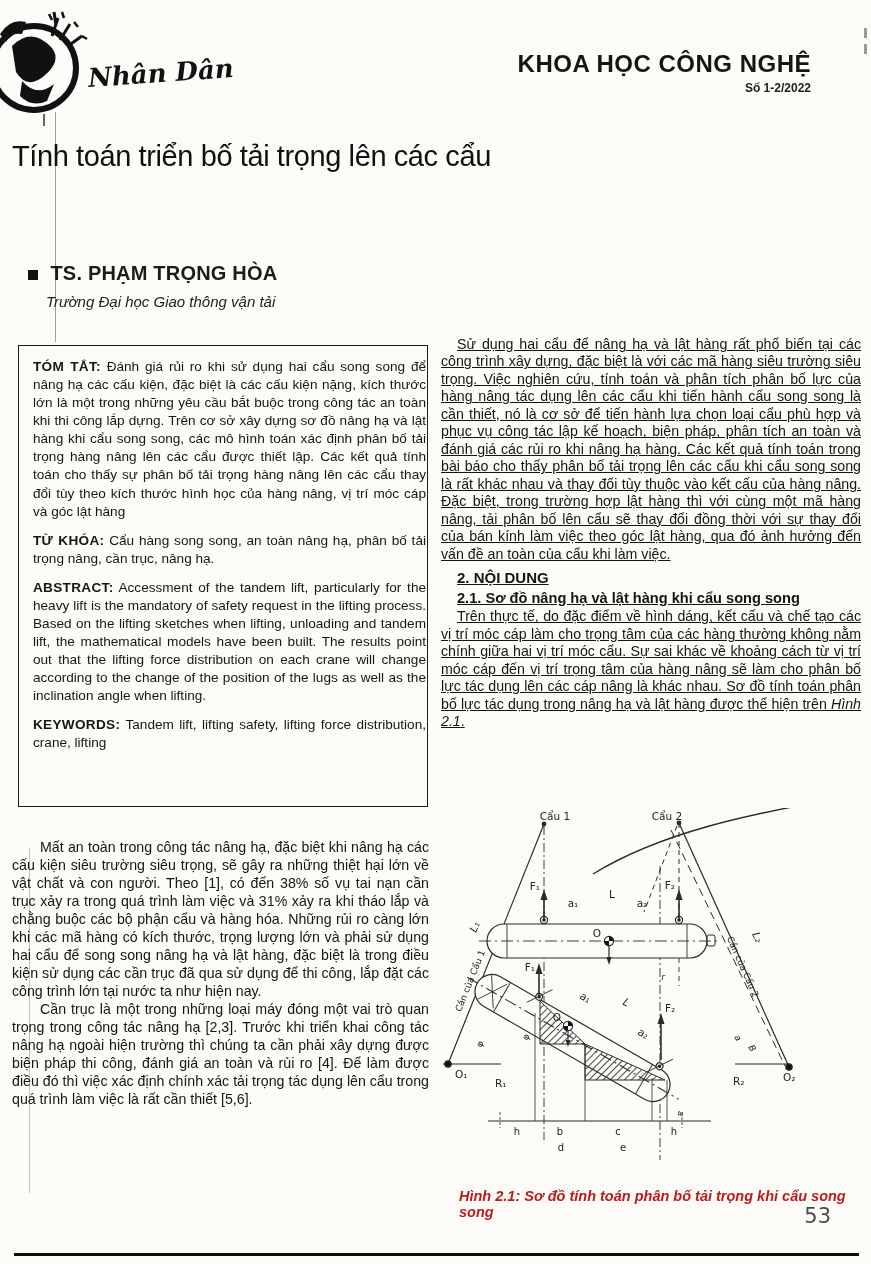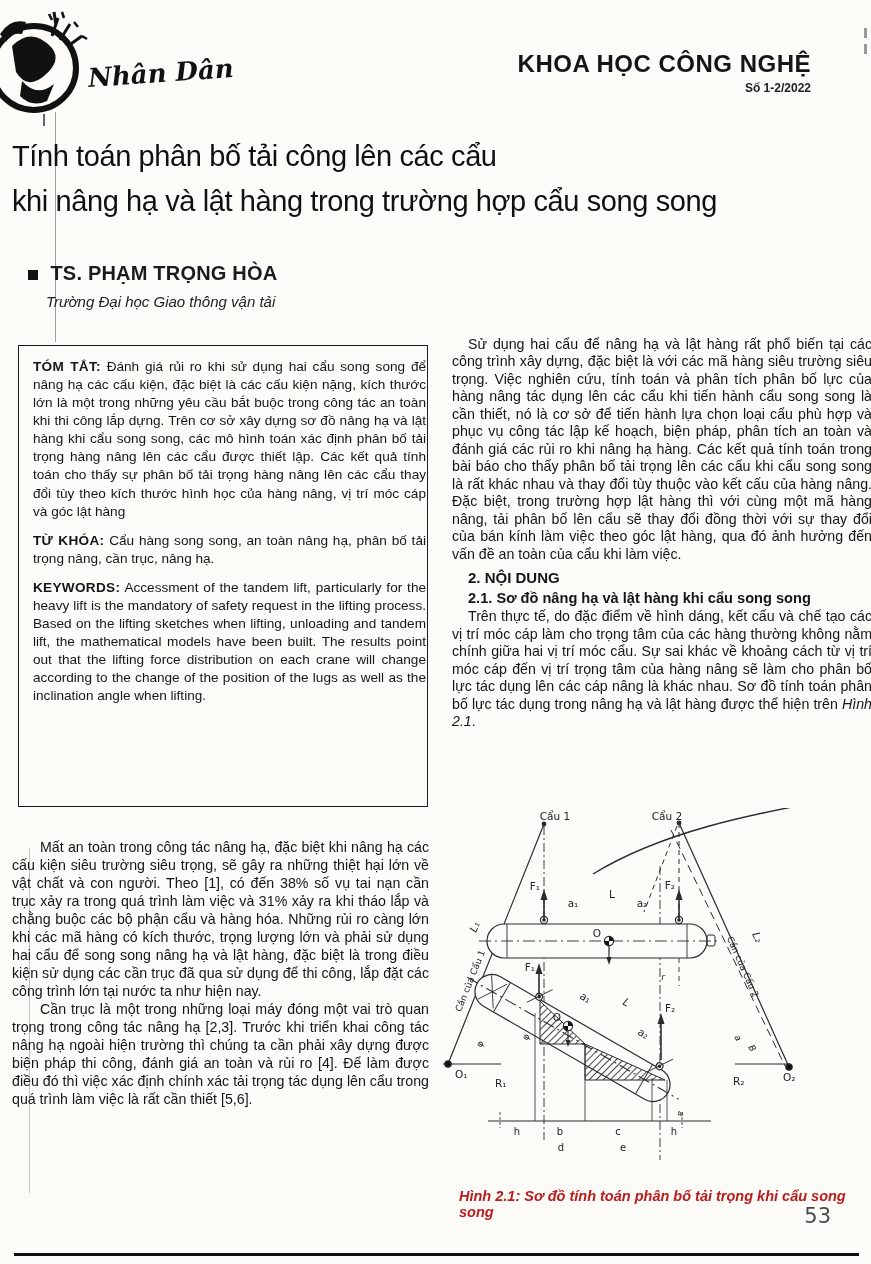--- a/index.html
+++ b/index.html
@@ -27,21 +27,21 @@
   .abox{position:absolute;left:18px;top:345px;width:410px;height:462px;border:1.6px solid #1d1d1d;
         box-sizing:border-box;padding:12px 1px 8px 14px;overflow:hidden;}
   .abox p{margin:0 0 11px 0;font-size:13.6px;line-height:1.33;text-align:justify;color:#161616;}
   .abox b{letter-spacing:.3px;}
   
   .col{position:absolute;font-size:14.2px;line-height:1.27;text-align:justify;color:#151515;}
   .col p{margin:0;text-indent:28px;}
   .col h3{font-size:15px;margin:0 0 2px 0;text-indent:28px;font-weight:bold;}
   .col h4{font-size:14.6px;margin:0;text-indent:16px;font-weight:bold;}
   .left-col{left:12px;top:838px;width:417px;height:360px;overflow:hidden;}
-  .right-col{left:452px;top:336px;width:420px;height:472px;overflow:hidden;line-height:1.23;}
+  .right-col{left:441px;top:336px;width:420px;height:472px;overflow:hidden;line-height:1.23;text-decoration:underline;}
   .right-col p{text-indent:16px;margin-bottom:1px;}
   .right-col h3{text-indent:16px;margin-top:6px;}
   .right-col h4{margin-bottom:1px;}
   
   .figure{position:absolute;left:443px;top:808px;width:420px;height:376px;}
   .fig-caption{position:absolute;left:459px;top:1188px;width:420px;font-size:14.5px;
         font-weight:bold;font-style:italic;color:#b91c1c;}
   .pagenum{position:absolute;right:40px;top:1204px;font-size:21px;color:#4a4a4a;
         font-family:"DejaVu Sans",sans-serif;}
   .bottom-rule{position:absolute;left:14px;top:1253px;width:845px;height:3px;background:#0e0e0e;}
@@ -71,44 +71,47 @@
     </svg>
     <span class="logo-script">Nhân Dân</span>
   </div>
 
   <div class="jheader">
     <div class="jtitle">KHOA HỌC CÔNG NGHỆ</div>
     <div class="jissue">Số 1-2/2022</div>
   </div>
 
   <h1 class="title">
-    <span>Tính toán phân bố tải công lên các cẩu</span><br>
-    <span>khi nâng hạ và lật hàng trong trường hợp cẩu song song</span>
+    <span>Tính toán triển bố tải trọng lên các cẩu</span><br>
   </h1>
 
   <div class="author">
     <div>
       <span class="bullet"></span>
       <span class="name">TS. PHẠM TRỌNG HÒA</span>
     </div>
     <div class="affil">Trường Đại học Giao thông vận tải</div>
   </div>
 
   <div class="abox">
     <p>
       <b>TÓM TẮT:</b>
       <span>Đánh giá rủi ro khi sử dụng hai cẩu song song để nâng hạ các cấu kiện, đặc biệt là các cấu kiện nặng, kích thước lớn là một trong những yêu cầu bắt buộc trong công tác an toàn khi thi công lắp dựng. Trên cơ sở xây dựng sơ đồ nâng hạ và lật hàng khi cẩu song song, các mô hình toán xác định phân bố tải trọng hàng nâng lên các cẩu được thiết lập. Các kết quả tính toán cho thấy sự phân bố tải trọng hàng nâng lên các cẩu thay đổi tùy theo kích thước hình học của hàng nâng, vị trí móc cáp và góc lật hàng</span>
     </p>
     <p>
       <b>TỪ KHÓA:</b>
       <span>Cẩu hàng song song, an toàn nâng hạ, phân bố tải trọng nâng, cần trục, nâng hạ.</span>
     </p>
     <p>
+      <b>ABSTRACT:</b>
+      <span>Accessment of the tandem lift, particularly for the heavy lift is the mandatory of safety request in the lifting process. Based on the lifting sketches when lifting, unloading and tandem lift, the mathematical models have been built. The results point out that the lifting force distribution on each crane will change according to the change of the position of the lugs as well as the inclination angle when lifting.</span>
+    </p>
+    <p>
       <b>KEYWORDS:</b>
-      <span>Accessment of the tandem lift, particularly for the heavy lift is the mandatory of safety request in the lifting process. Based on the lifting sketches when lifting, unloading and tandem lift, the mathematical models have been built. The results point out that the lifting force distribution on each crane will change according to the change of the position of the lugs as well as the inclination angle when lifting.</span>
+      <span>Tandem lift, lifting safety, lifting force distribution, crane, lifting</span>
     </p>
   </div>
 
   <div class="col left-col">
     <p>Mất an toàn trong công tác nâng hạ, đặc biệt khi nâng hạ các cấu kiện siêu trường siêu trọng, sẽ gây ra những thiệt hại lớn về vật chất và con người. Theo [1], có đến 38% số vụ tai nạn cần trục xảy ra trong quá trình làm việc và 31% xảy ra khi tháo lắp và chằng buộc các bộ phận cẩu và hàng hóa. Những rủi ro càng lớn khi các mã hàng có kích thước, trọng lượng lớn và phải sử dụng hai cẩu để song song nâng hạ và lật hàng, đặc biệt là trong điều kiện sử dụng các cần trục đã qua sử dụng để thi công, lắp đặt các công trình lớn tại nước ta như hiện nay.</p>
     <p>Cần trục là một trong những loại máy đóng một vai trò quan trọng trong công tác nâng hạ [2,3]. Trước khi triển khai công tác nâng hạ ngoài hiện trường thì chúng ta cần phải xây dựng được biện pháp thi công, đánh giá an toàn và rủi ro [4]. Để làm được điều đó thì việc xác định chính xác tải trọng tác dụng lên cẩu trong quá trình làm việc là rất cần thiết [5,6].</p>
   </div>
 
   <div class="col right-col">
     <p>Sử dụng hai cẩu để nâng hạ và lật hàng rất phổ biến tại các công trình xây dựng, đặc biệt là với các mã hàng siêu trường siêu trọng. Việc nghiên cứu, tính toán và phân tích phân bố lực của hàng nâng tác dụng lên các cẩu khi tiến hành cẩu song song là cần thiết, nó là cơ sở để tiến hành lựa chọn loại cẩu phù hợp và phục vụ công tác lập kế hoạch, biện pháp, phân tích an toàn và đánh giá các rủi ro khi nâng hạ hàng. Các kết quả tính toán trong bài báo cho thấy phân bố tải trọng lên các cẩu khi cẩu song song là rất khác nhau và thay đổi tùy thuộc vào kết cấu của hàng nâng. Đặc biệt, trong trường hợp lật hàng thì với cùng một mã hàng nâng, tải phân bố lên cẩu sẽ thay đổi đồng thời với sự thay đổi của bán kính làm việc theo góc lật hàng, qua đó ảnh hưởng đến vấn đề an toàn của cẩu khi làm việc.</p>

